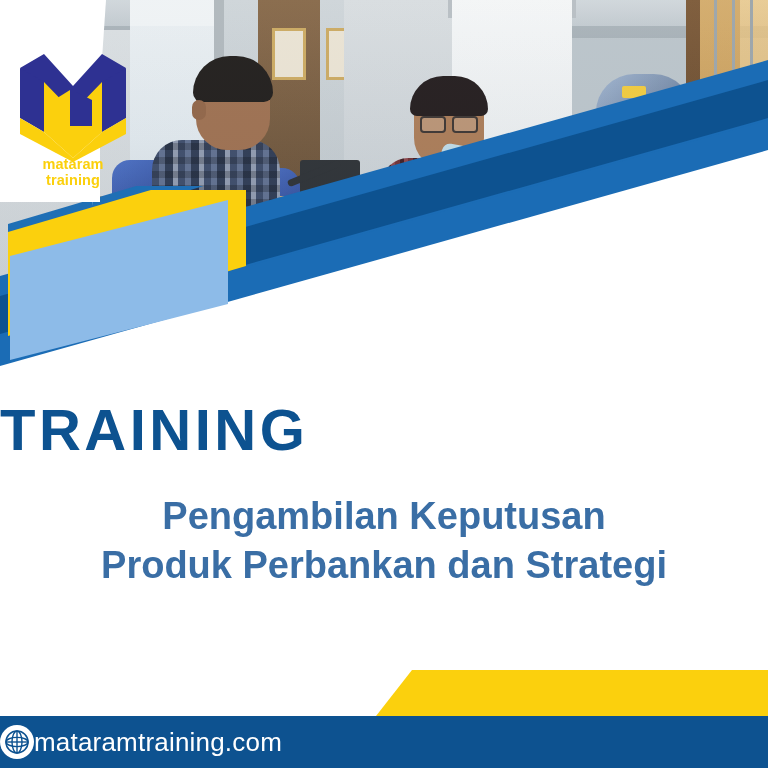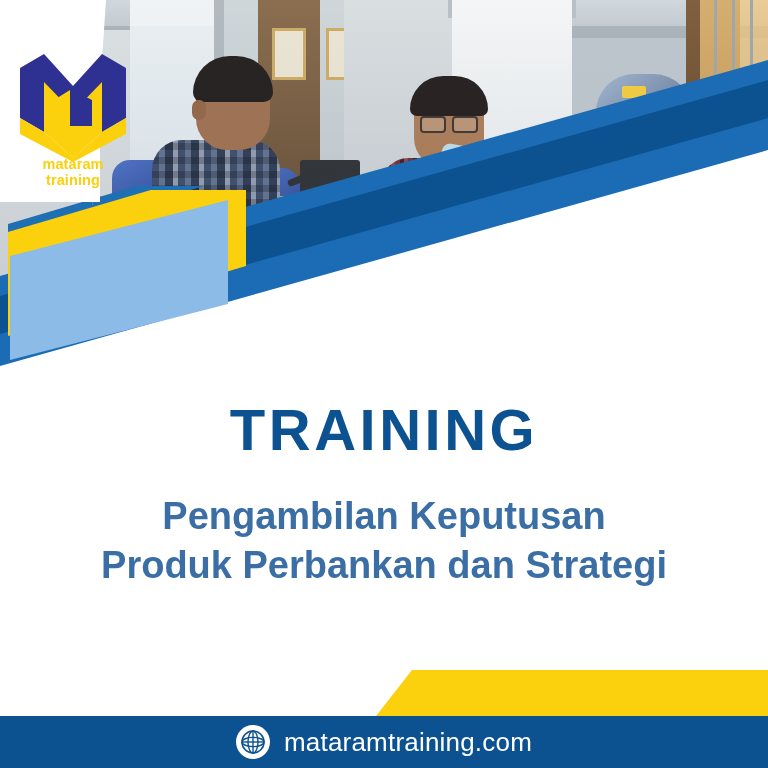--- a/index.html
+++ b/index.html
@@ -153,42 +153,42 @@
   #logo{position:absolute;left:14px;top:42px;width:118px;height:120px;}
   #logo svg{display:block;}
   #logo-wordmark{
     position:absolute;left:14px;top:148px;width:118px;
     text-align:center;color:#fbd00d;font-weight:bold;font-size:14.5px;
     letter-spacing:.1px;font-family:"Liberation Sans", sans-serif;margin-top:8px;
   }
 
   
   #title{
-    position:absolute;left:0;top:396px;width:768px;text-align:center;
+    position:absolute;left:0;top:396px;width:768px;
     color:#0d5290;font-weight:bold;font-size:58px;letter-spacing:3.5px;
     font-family:"Liberation Sans", sans-serif;
   }
   #subtitle{
     position:absolute;left:54px;top:492px;width:660px;text-align:center;
     color:#3a6ea5;font-weight:bold;font-size:38px;line-height:49px;
     font-family:"Liberation Sans", sans-serif;
   }
 
   
   #yellow-stripe{
     position:absolute;left:330px;top:670px;width:438px;height:48px;
     background:#fbd00d;
     clip-path:polygon(82px 0, 438px 0, 438px 46px, 46px 46px);
   }
   #footer-bar{
     position:absolute;left:0;top:716px;width:768px;height:52px;background:#0d5290;
   }
   #footer-inner{
     position:absolute;left:0;top:716px;width:768px;height:52px;
-    display:flex;align-items:center;justify-content:center;gap:14px;
+    display:flex;align-items:center;
   }
   #globe-icon{width:34px;height:34px;border-radius:50%;background:#ffffff;
     display:flex;align-items:center;justify-content:center;flex:0 0 auto;}
   #site-url{color:#ffffff;font-size:26px;letter-spacing:.2px;
     font-family:"Liberation Sans", sans-serif;}
 </style>
 </head>
 <body>
 
 <div id="poster">

